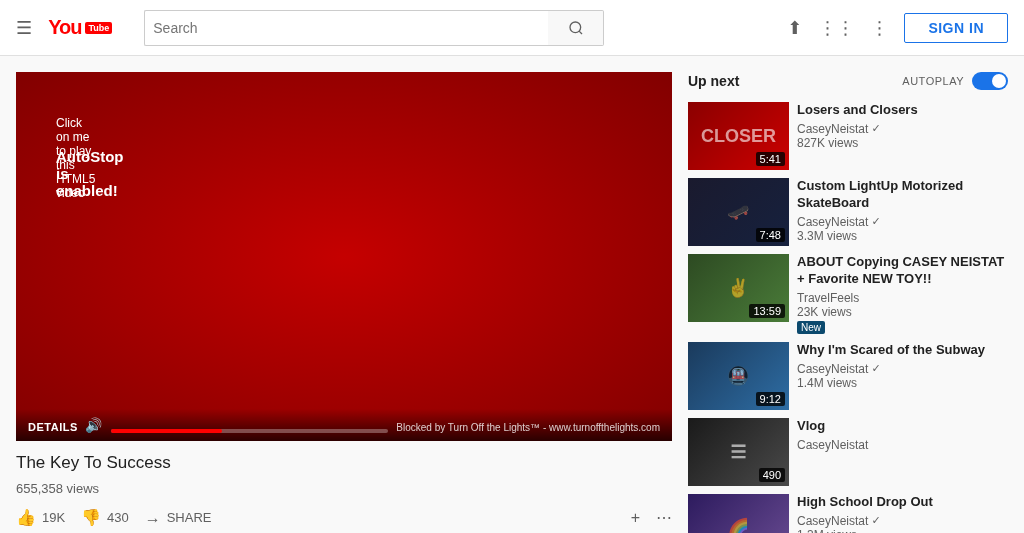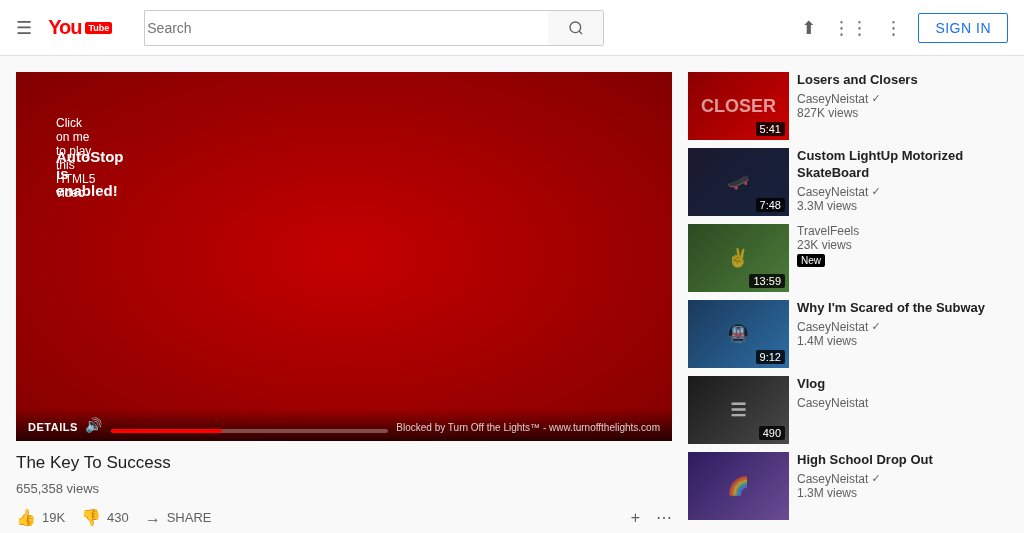--- a/index.html
+++ b/index.html
@@ -22,21 +22,21 @@
     .youtube-logo { display: flex; align-items: center; gap: 4px; }
     .youtube-logo-text { font-size: 20px; font-weight: bold; color: #ff0000; letter-spacing: -1px; }
     .youtube-logo-badge { background: #ff0000; color: #fff; font-size: 9px; font-weight: bold; padding: 1px 3px; border-radius: 2px; }
 
     .search-bar { display: flex; align-items: center; flex: 1; max-width: 460px; margin: 0 32px; }
     .search-input {
       flex: 1;
       height: 36px;
       border: 1px solid #ccc;
       border-right: none;
-      padding: 0 2px;
+      padding: 0 8px;
       font-size: 14px;
       outline: none;
       border-radius: 2px 0 0 2px;
     }
     .search-btn {
       height: 36px;
       width: 56px;
       background: #f8f8f8;
       border: 1px solid #ccc;
       border-left: none;
@@ -44,23 +44,23 @@
       display: flex; align-items: center; justify-content: center;
       border-radius: 0 2px 2px 0;
       color: #606060;
     }
 
     .header-right { display: flex; align-items: center; gap: 16px; margin-left: auto; }
     .header-icon { font-size: 18px; color: #606060; cursor: pointer; }
     .sign-in-btn {
       color: #1a73e8;
       border: 1px solid #1a73e8;
-      padding: 6px 16px;
+      padding: 6px 23px;
       font-size: 14px;
-      font-weight: normal;
+      font-weight: bold;
       cursor: pointer;
       background: transparent;
       border-radius: 2px;
       letter-spacing: 0.5px;
     }
 
     
     .main-content {
       display: flex;
       padding: 16px;
@@ -179,21 +179,21 @@
       background: rgba(0,0,0,0.8);
       color: #fff;
       font-size: 11px;
       padding: 1px 4px;
       border-radius: 2px;
     }
     .video-meta { flex: 1; min-width: 0; }
     .video-item-title { font-size: 13px; font-weight: bold; color: #212121; line-height: 1.3; margin-bottom: 3px; }
     .video-item-channel { font-size: 12px; color: #606060; display: flex; align-items: center; gap: 3px; }
     .video-item-views { font-size: 12px; color: #606060; }
-    .new-badge { background: #000000; color: #fff; font-size: 10px; padding: 1px 4px; border-radius: 2px; display: inline-block; margin-top: 2px; }
+    .new-badge { background: #0c4a6e; color: #fff; font-size: 10px; padding: 1px 4px; border-radius: 2px; display: inline-block; margin-top: 2px; }
 
     
     .thumb-1 { background: linear-gradient(135deg, #8B0000 0%, #cc0000 100%); }
     .thumb-2 { background: linear-gradient(135deg, #1a1a2e 0%, #16213e 100%); }
     .thumb-3 { background: linear-gradient(135deg, #2d4a22 0%, #4a7c39 100%); }
     .thumb-4 { background: linear-gradient(135deg, #1a3a5c 0%, #2e6da4 100%); }
     .thumb-5 { background: linear-gradient(135deg, #1a1a1a 0%, #4a4a4a 100%); }
     .thumb-6 { background: linear-gradient(135deg, #2d1b5e 0%, #6a4c93 100%); }
 
     .thumb-text { color: rgba(255,255,255,0.6); font-size: 18px; font-weight: bold; }
@@ -272,20 +272,29 @@
         </button>
         <button class="action-btn">
           <span class="action-icon">⋯</span>
         </button>
       </div>
 
     </div>
   </div>
 
   <div class="sidebar">
+    <div class="sidebar-header">
+      <span class="up-next-label">Up next</span>
+      <div class="autoplay-section">
+        <span class="autoplay-label">AUTOPLAY</span>
+        <div class="toggle-switch">
+          <div class="toggle-knob"></div>
+        </div>
+      </div>
+    </div>
 
     <div id="video-list">
         <div class="video-item">
     <div class="video-thumb thumb-1">
       <div class="thumb-img">
         <span class="thumb-text">CLOSER</span>
       </div>
       <span class="thumb-duration">5:41</span>
     </div>
     <div class="video-meta">
@@ -314,20 +323,21 @@
     </div>
   </div>
         <div class="video-item">
     <div class="video-thumb thumb-3">
       <div class="thumb-img">
         <span class="thumb-text">✌</span>
       </div>
       <span class="thumb-duration">13:59</span>
     </div>
     <div class="video-meta">
+      <div class="video-item-title">ABOUT Copying CASEY NEISTAT + Favorite NEW TOY!!</div>
       <div class="video-item-channel">
         TravelFeels
       </div>
       <div class="video-item-views">23K views</div>
       <span class="new-badge">New</span>
     </div>
   </div>
         <div class="video-item">
     <div class="video-thumb thumb-4">
       <div class="thumb-img">

